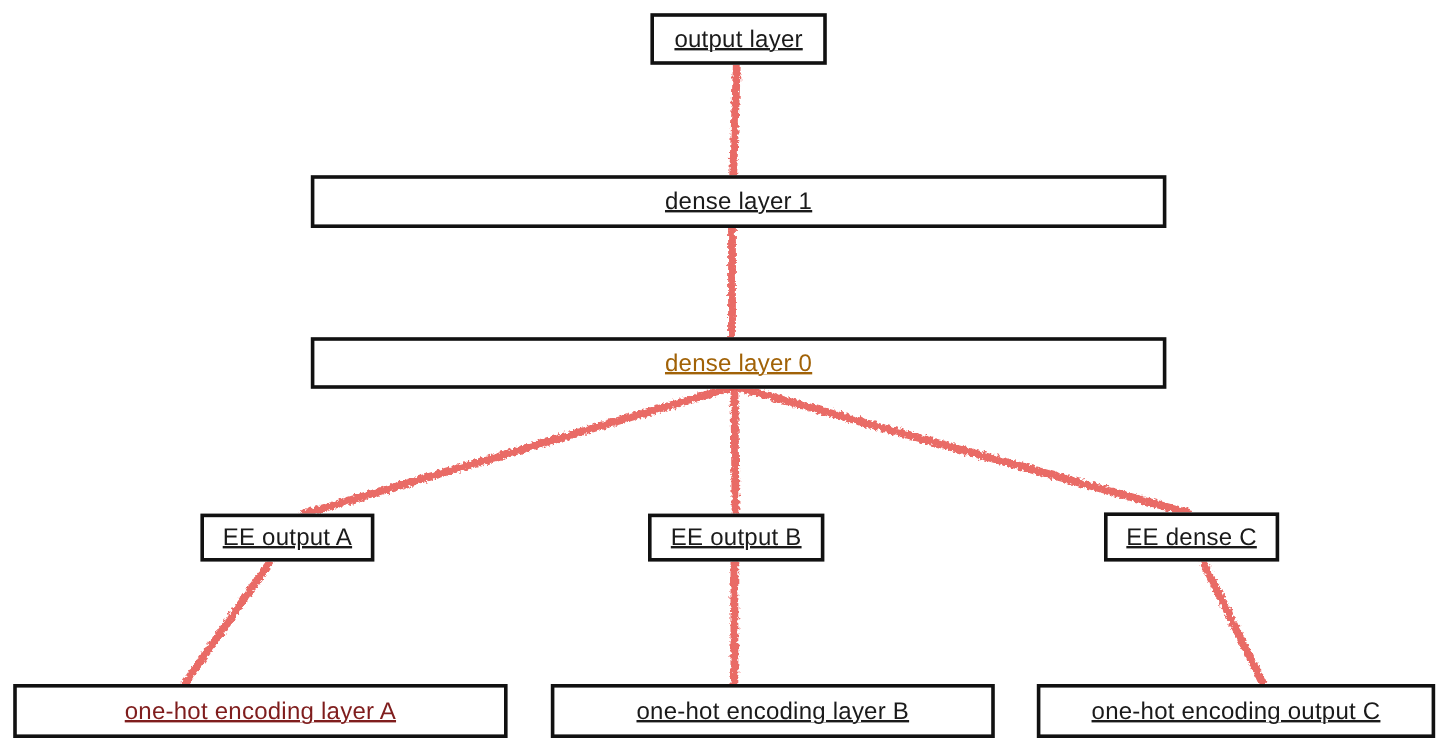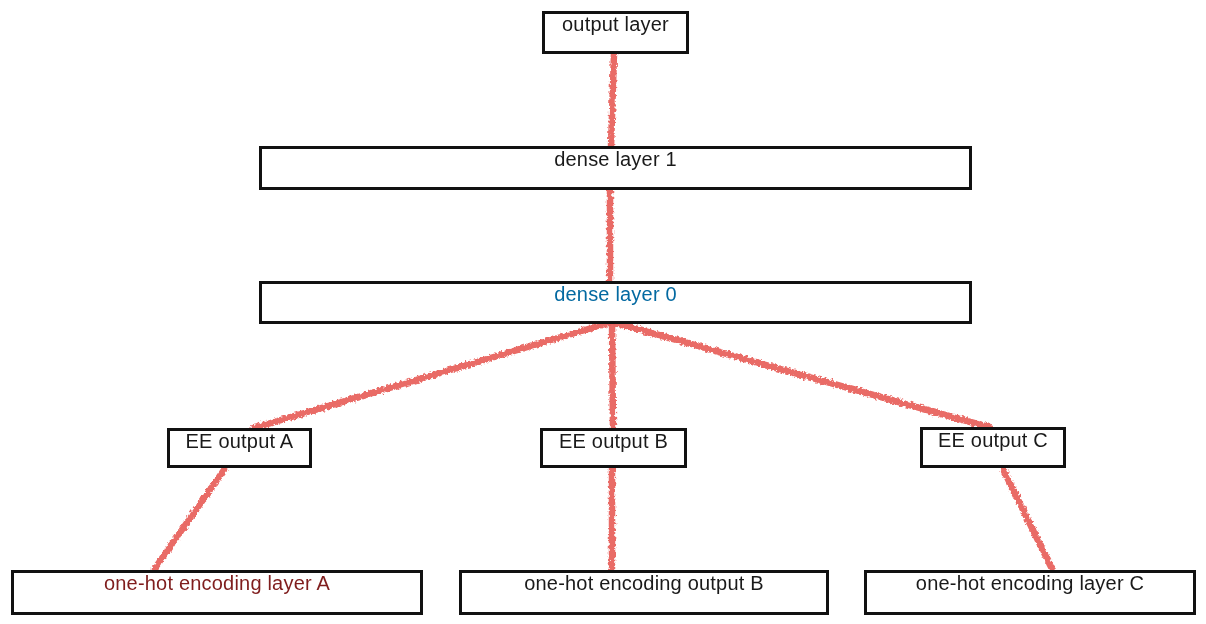--- a/index.html
+++ b/index.html
@@ -22,26 +22,28 @@
     width: 1206px;
     height: 624px;
     display: block;
   }
   .node {
     position: absolute;
     box-sizing: border-box;
     background: #ffffff;
     border: 3px solid #111111;
     display: flex;
+    align-items: center;
     justify-content: center;
     color: #1a1a1a;
     font-size: 20px;
     line-height: 1;
     white-space: nowrap;
     letter-spacing: 0.2px;
+    text-decoration: underline;
   }
   .node span {
     display: block;
   }
   .edge {
     fill: none;
     stroke-linecap: butt;
   }
 </style>
 </head>
@@ -66,35 +68,35 @@
         <line class="edge" x1="1002" y1="467" x2="1053" y2="571" stroke="#e8625e" stroke-width="6.5" stroke-opacity="0.95"></line>
       </g>
   </svg>
   <div id="nodes-layer">
       <div class="node" style="left: 542px; top: 11px; width: 147px; height: 43px; border-color: rgb(17, 17, 17); background: rgb(255, 255, 255); color: rgb(26, 26, 26);">
         <span>output layer</span>
       </div>
       <div class="node" style="left: 259px; top: 146px; width: 713px; height: 44px; border-color: rgb(17, 17, 17); background: rgb(255, 255, 255); color: rgb(26, 26, 26);">
         <span>dense layer 1</span>
       </div>
-      <div class="node" style="left: 259px; top: 281px; width: 713px; height: 43px; border-color: rgb(17, 17, 17); background: rgb(255, 255, 255); color: #0369a1;">
+      <div class="node" style="left: 259px; top: 281px; width: 713px; height: 43px; border-color: rgb(17, 17, 17); background: rgb(255, 255, 255); color: #a16207;">
         <span>dense layer 0</span>
       </div>
       <div class="node" style="left: 167px; top: 428px; width: 145px; height: 40px; border-color: rgb(17, 17, 17); background: rgb(255, 255, 255); color: rgb(26, 26, 26);">
         <span>EE output A</span>
       </div>
       <div class="node" style="left: 540px; top: 428px; width: 147px; height: 40px; border-color: rgb(17, 17, 17); background: rgb(255, 255, 255); color: rgb(26, 26, 26);">
         <span>EE output B</span>
       </div>
       <div class="node" style="left: 920px; top: 427px; width: 146px; height: 41px; border-color: rgb(17, 17, 17); background: rgb(255, 255, 255); color: rgb(26, 26, 26);">
-        <span>EE output C</span>
+        <span>EE dense C</span>
       </div>
       <div class="node" style="left: 11px; top: 570px; width: 412px; height: 45px; border-color: rgb(17, 17, 17); background: rgb(255, 255, 255); color: #7f1d1d;">
         <span>one-hot encoding layer A</span>
       </div>
       <div class="node" style="left: 459px; top: 570px; width: 370px; height: 45px; border-color: rgb(17, 17, 17); background: rgb(255, 255, 255); color: rgb(26, 26, 26);">
-        <span>one-hot encoding output B</span>
+        <span>one-hot encoding layer B</span>
       </div>
       <div class="node" style="left: 864px; top: 570px; width: 332px; height: 45px; border-color: rgb(17, 17, 17); background: rgb(255, 255, 255); color: rgb(26, 26, 26);">
-        <span>one-hot encoding layer C</span>
+        <span>one-hot encoding output C</span>
       </div>
     </div>
 </div>
 
 </body></html>

